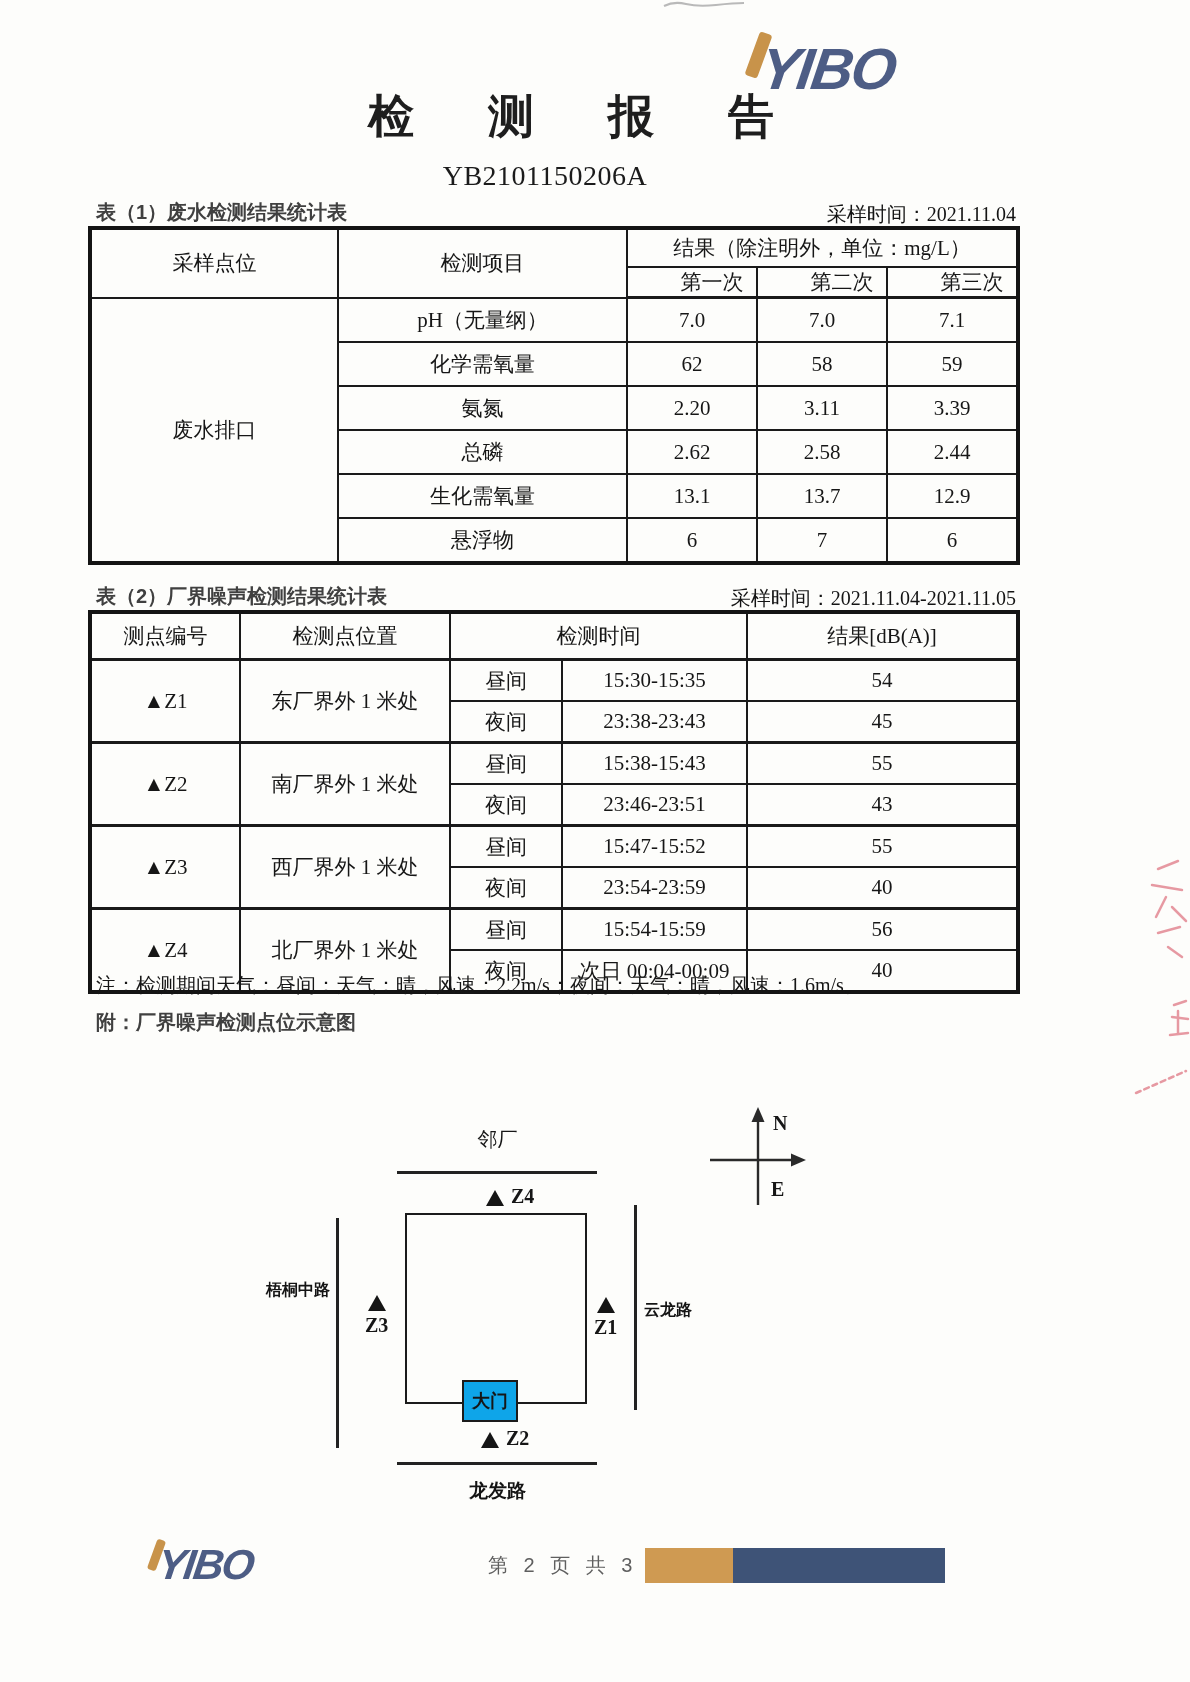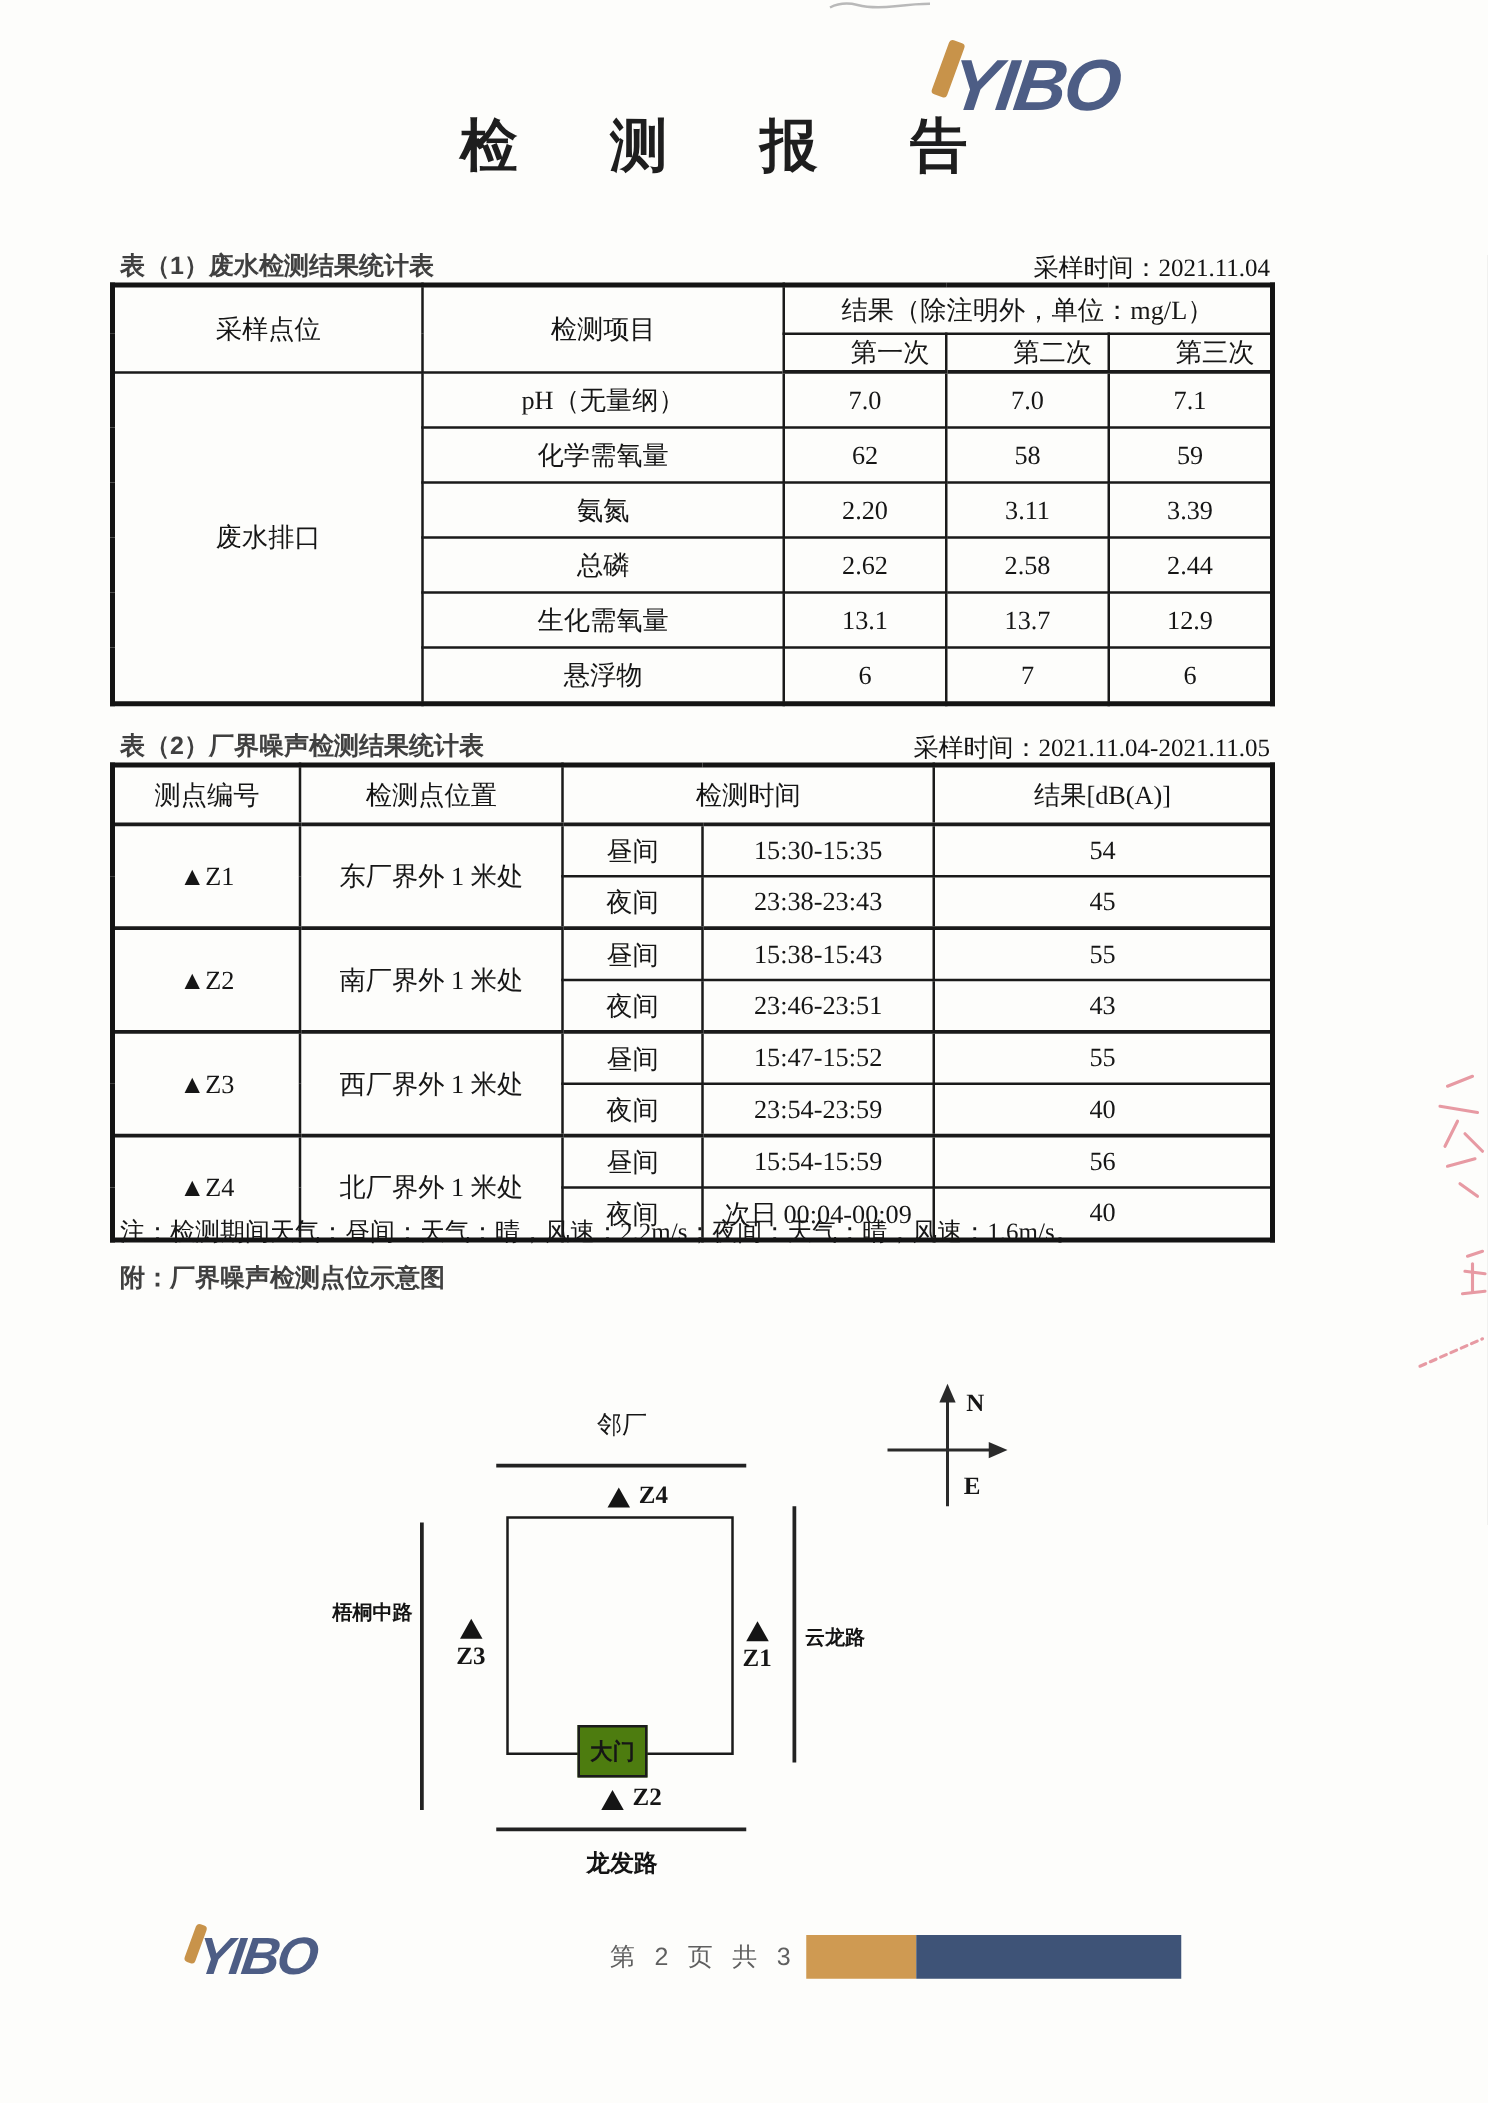--- a/index.html
+++ b/index.html
@@ -42,21 +42,21 @@
   .t1 tr.h2row td{border-bottom-width:3px;}
   .t2{top:610px;width:928px;}
   .t2 .hrow td{height:44px;}
   .t2 .drow td{height:39px;}
   .t2 tr.gstart td{border-top-width:3px;}
 
   
   .dline{position:absolute;background:#222;}
   .factory-rect{position:absolute;left:405px;top:1213px;width:178px;height:187px;
                 border:2.5px solid #1b1b1b;}
-  .gate{position:absolute;left:462px;top:1380px;width:52px;height:38px;background:#4d7c0f;
+  .gate{position:absolute;left:462px;top:1380px;width:52px;height:38px;background:#0ea5e9;
         border:2.5px solid #1b1b1b;display:flex;align-items:center;justify-content:center;
         font-size:18px;font-weight:600;z-index:3;}
   .pt{position:absolute;display:flex;align-items:flex-end;gap:7px;}
   .pt.stack{flex-direction:column;align-items:center;gap:4px;}
   .tri{width:0;height:0;border-left:9px solid transparent;border-right:9px solid transparent;
        border-bottom:16px solid #151515;}
   .pt-label{font-size:20px;font-weight:700;line-height:1;
             font-family:"Liberation Serif","DejaVu Serif",serif;}
   .road-label{position:absolute;font-size:16px;font-weight:700;color:#141414;}
   .compass-label{position:absolute;font-size:20px;font-weight:700;
@@ -85,20 +85,21 @@
   <svg class="abs" style="left:660px;top:0;" width="90" height="14">
     <path d="M4 6 q10 -5 22 -2 t30 1 t28 -2" stroke="#b9b9b9" stroke-width="2" fill="none"></path>
   </svg>
 
   <div class="logo logo-top">
     <span class="logo-slash"></span>
     <span class="logo-text">YIBO</span>
   </div>
 
   <div class="title hei">检测报告</div>
+  <div class="report-no">YB2101150206A</div>
 
   <div class="cap hei" style="left:96px;top:199px;">表（1）废水检测结果统计表</div>
   <div class="sampling" style="top:201px;">采样时间：2021.11.04</div>
 
   <table class="t1">
     <colgroup>
         <col style="width:248px">
         <col style="width:289px">
         <col style="width:130px">
         <col style="width:130px">

